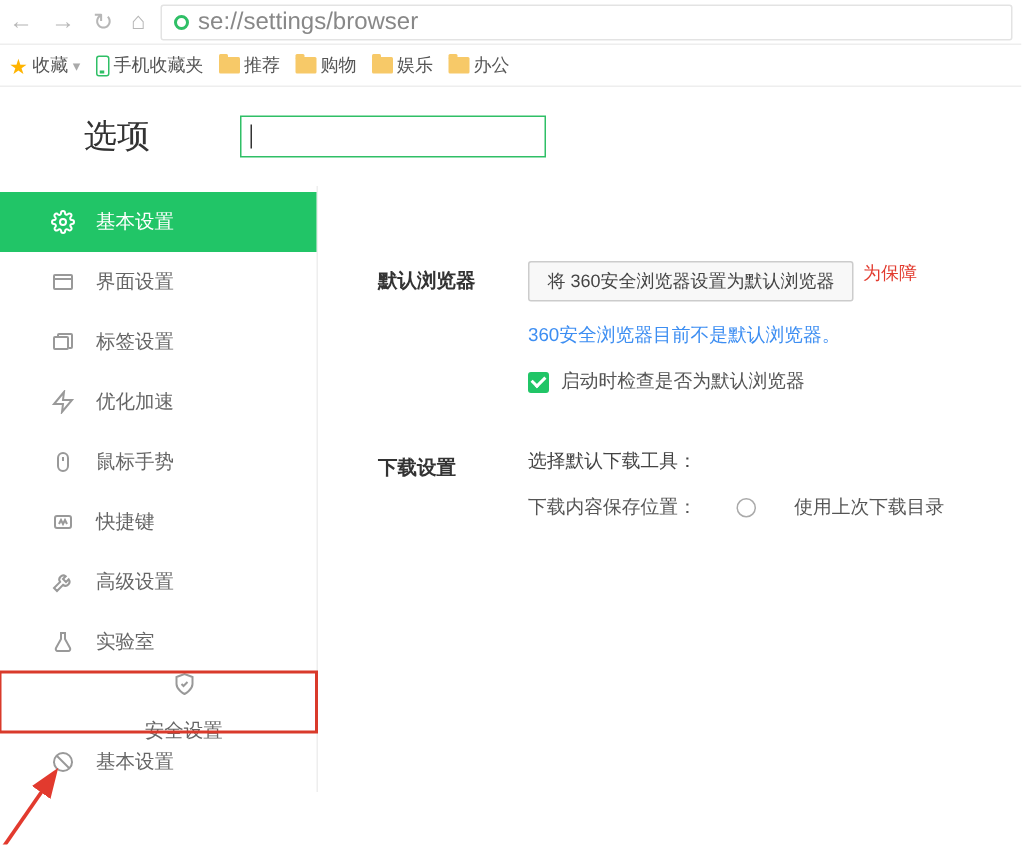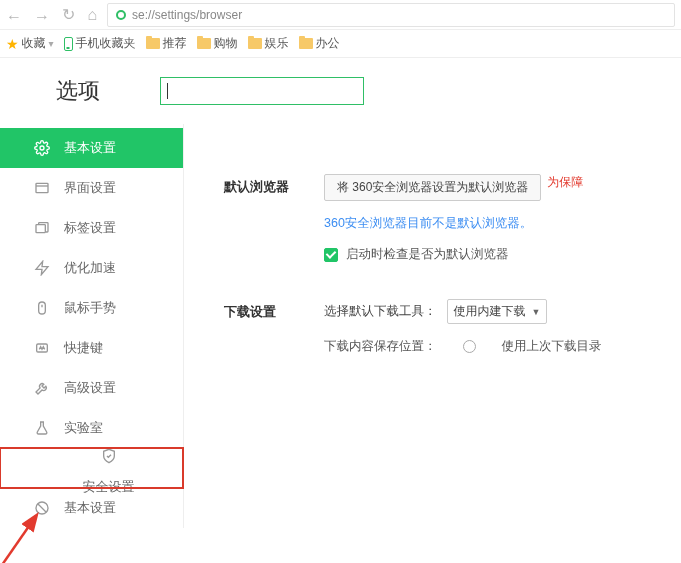--- a/index.html
+++ b/index.html
@@ -2,21 +2,21 @@
 <html><head>
 <meta charset="utf-8">
 <style>
   * { box-sizing: border-box; margin: 0; padding: 0; font-family: "Microsoft YaHei", Arial, sans-serif; }
   body { background: #fff; width: 681px; height: 563px; overflow: hidden; position: relative; }
 
   
   .toolbar { height: 30px; display: flex; align-items: center; padding: 2px 6px; gap: 10px; border-bottom: 1px solid #eee; }
   .toolbar .nav-icons { display: flex; align-items: center; gap: 12px; color: #b7b7b7; }
   .toolbar .nav-icons span { font-size: 16px; cursor: pointer; }
-  .addr-bar { flex: 1; height: 24px; border: 1px solid #e3e3e3; border-radius: 2px; display: flex; align-items: center; padding: 0 8px; font-size: 12px; color: #888; gap: 6px; text-align: right; }
+  .addr-bar { flex: 1; height: 24px; border: 1px solid #e3e3e3; border-radius: 2px; display: flex; align-items: center; padding: 0 8px; font-size: 16px; color: #888; gap: 6px; text-align: right; }
   .addr-bar .secure-dot { width: 10px; height: 10px; border: 2px solid #2fbf66; border-radius: 50%; display: inline-block; }
 
   
   .bookmarks { height: 28px; display: flex; align-items: center; padding: 0 6px; gap: 10px; font-size: 12px; color: #555; border-bottom: 1px solid #eee; }
   .bookmarks .bm { display: flex; align-items: center; gap: 3px; cursor: pointer; }
   .star { color: #ffb400; font-size: 14px; }
   .folder { width: 14px; height: 11px; background: #f7c968; border-radius: 1px; display: inline-block; position: relative; }
   .folder::before { content: ""; position: absolute; top: -2px; left: 0; width: 6px; height: 3px; background: #f7c968; border-radius: 1px 1px 0 0; }
   .phone-icon { width: 9px; height: 14px; border: 1.5px solid #2fbf66; border-radius: 2px; display: inline-block; position: relative; }
   .phone-icon::after { content: ""; position: absolute; bottom: 1px; left: 50%; transform: translateX(-50%); width: 3px; height: 1.5px; background: #2fbf66; }
@@ -24,21 +24,21 @@
   
   .page-header { display: flex; align-items: center; padding: 18px 20px 18px 56px; gap: 60px; }
   .page-header h1 { font-size: 22px; font-weight: normal; color: #333; }
   .search-box { width: 204px; height: 28px; border: 1px solid #2fbf66; display: flex; align-items: center; padding: 0 6px; }
   .search-box .cursor { width: 1px; height: 16px; background: #333; }
 
   
   .main { display: flex; }
 
   
-  .sidebar { width: 184px; border-right: 1px solid #eee; padding-top: 4px; }
+  .sidebar { width: 212px; border-right: 1px solid #eee; padding-top: 4px; }
   .side-item { height: 40px; display: flex; align-items: center; padding-left: 34px; gap: 14px; font-size: 13px; color: #666; cursor: pointer; position: relative; }
   .side-item.active { background: #21c567; color: #fff; }
   .side-item .icon { width: 16px; height: 16px; display: flex; align-items: center; justify-content: center; }
   .side-item .icon svg { width: 16px; height: 16px; }
   .side-item.highlighted { outline: 2px solid #d93a2b; outline-offset: -1px; flex-direction: column; }
   .arrow-pointer { position: absolute; left: 0px; top: 510px; }
 
   
   .content { flex: 1; padding: 14px 0 0 40px; font-size: 13px; color: #444; }
   .section { display: flex; margin-bottom: 36px; }
@@ -218,24 +218,20 @@
           <span>启动时检查是否为默认浏览器</span>
         </div>
       </div>
     </div>
 
     <div class="section" style="margin-bottom:11px">
       <div class="sec-label">下载设置</div>
       <div class="sec-body">
         <div style="display:flex;align-items:center;gap:10px;font-size:12.5px">
           <span>选择默认下载工具：</span>
-          <span class="select">
-            <span>使用内建下载</span>
-            <span class="caret">▼</span>
-          </span>
         </div>
         <div class="row" style="gap:26px">
           <span>下载内容保存位置：</span>
           <span class="radio"></span>
           <span>使用上次下载目录</span>
         </div>
       </div>
     </div>
 
   </div>

